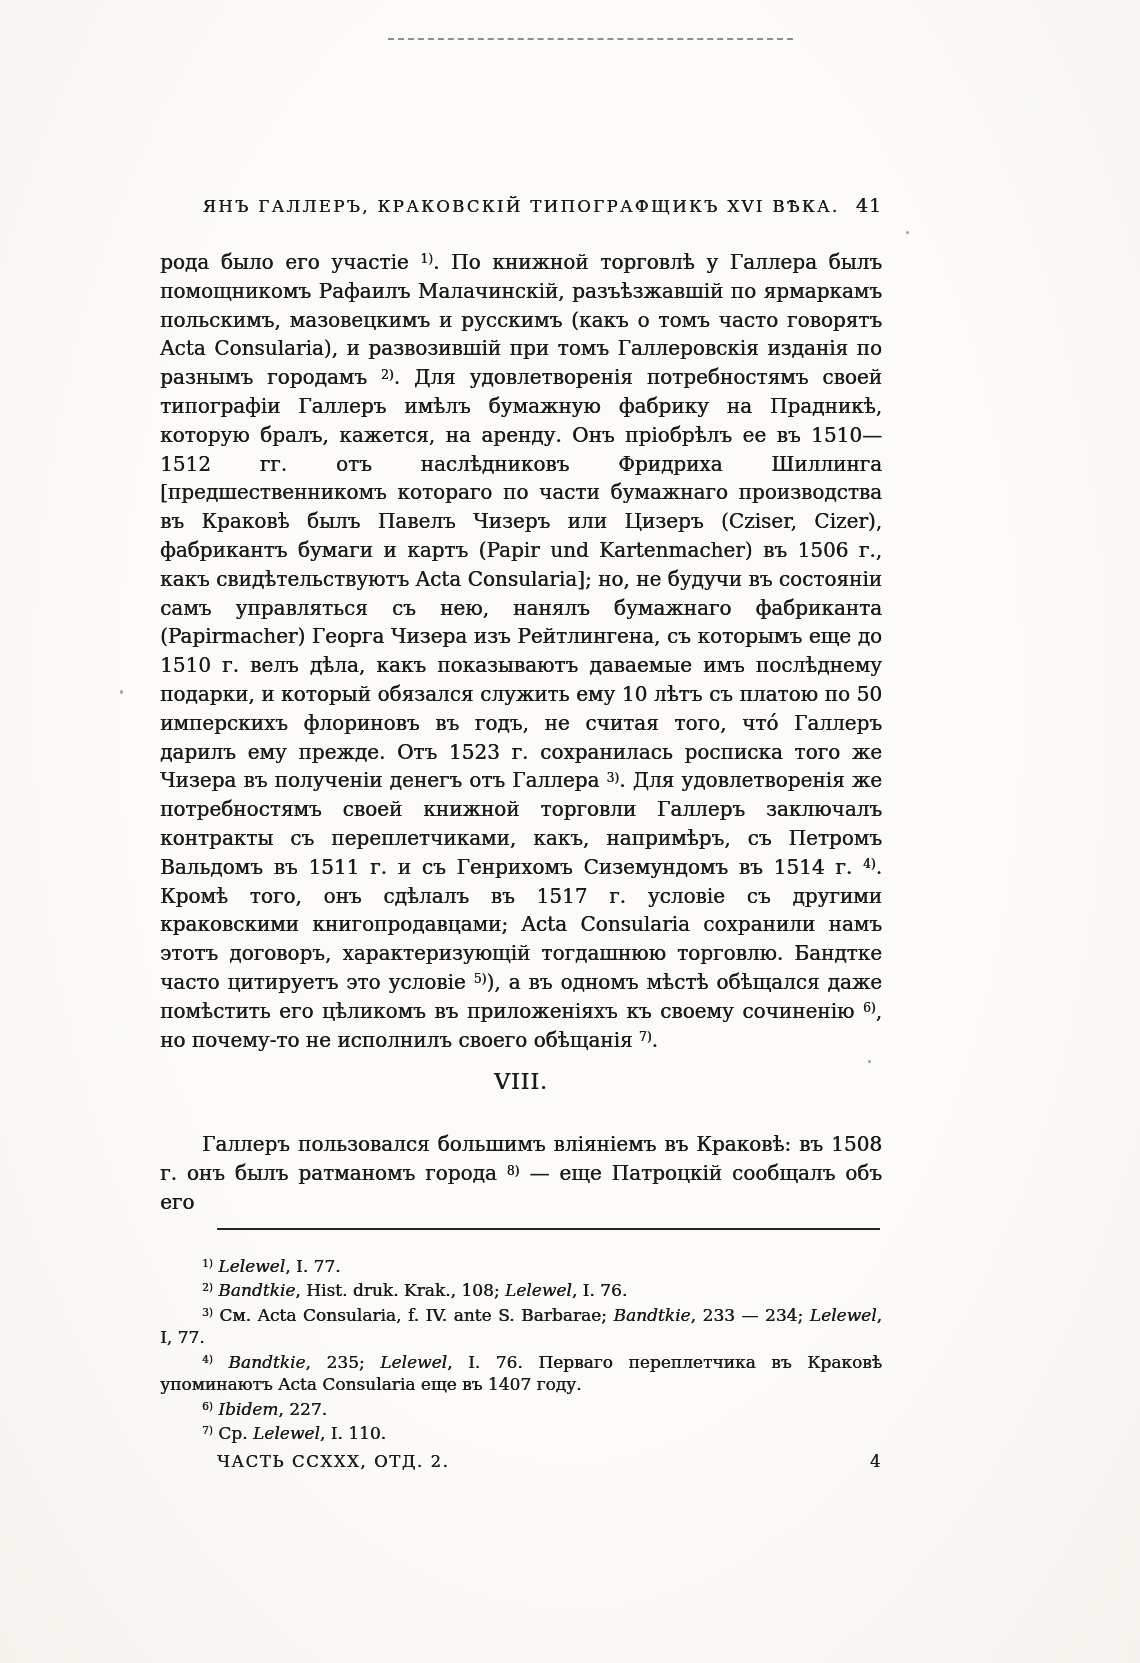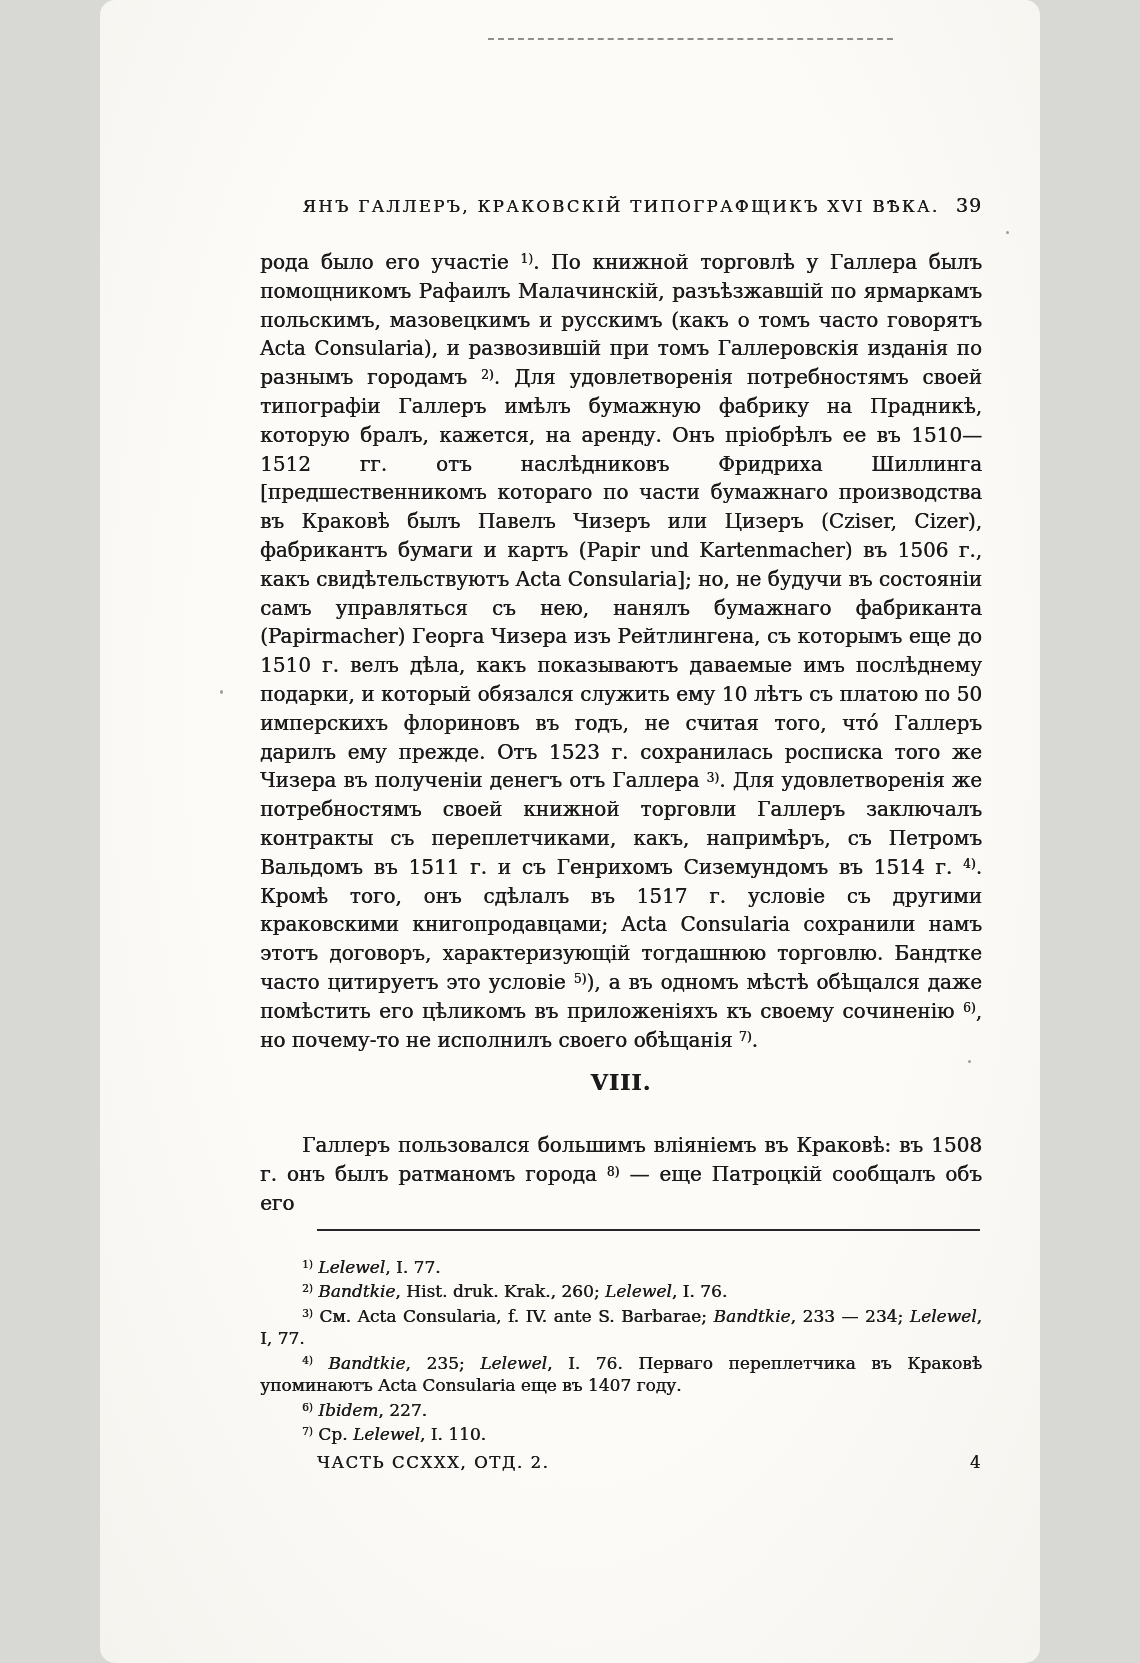--- a/index.html
+++ b/index.html
@@ -1,26 +1,25 @@
 <!DOCTYPE html>
 <html><head>
 <meta charset="utf-8">
 <style>
   * { margin: 0; padding: 0; box-sizing: border-box; }
   html, body { background: #d8d8d4; }
   .page {
     position: relative;
-    width: 940px;
+    width: 1140px;
     height: 1663px;
     margin: 0 auto;
     background: radial-gradient(ellipse at 50% 42%, #fcfbf8 55%, #f4f3ee 100%);
     font-family: "DejaVu Serif", "Liberation Serif", serif;
     color: #1b1b1b;
     overflow: hidden;
-    border-radius: 15px;
   }
   .scan-line {
     position: absolute;
     top: 38px;
     left: 388px;
     width: 405px;
     height: 0;
     border-top: 2px dashed #8f8f8b;
   }
   .speck { position: absolute; background: #55534e; border-radius: 50%; opacity: .55; }
@@ -54,21 +53,20 @@
     font-size: 20px;
     line-height: 28.8px;
     text-align: justify;
   }
   .body-text.indented { text-indent: 42px; margin-top: 36px; }
   .section-heading {
     margin-top: 15px;
     text-align: center;
     font-size: 22px;
     letter-spacing: 1px;
-    font-weight: bold;
   }
   sup {
     font-size: 62%;
     line-height: 0;
     vertical-align: baseline;
     position: relative;
     top: -0.45em;
   }
   .fn-rule {
     margin: 11px 0 0 57px;
@@ -93,34 +91,34 @@
 
 <div class="page">
   <div class="scan-line"></div>
   <div class="speck s1"></div>
   <div class="speck s2"></div>
   <div class="speck s3"></div>
 
   <div class="column">
     <div class="header">
       <span class="running-title">ЯНЪ ГАЛЛЕРЪ, КРАКОВСКІЙ ТИПОГРАФЩИКЪ XVI ВѢКА.</span>
-      <span class="page-number">39</span>
+      <span class="page-number">41</span>
     </div>
 
     <p class="body-text"><span>рода было его участіе </span><sup>1)</sup><span>. По книжной торговлѣ у Галлера былъ помощникомъ Рафаилъ Малачинскій, разъѣзжавшій по ярмаркамъ польскимъ, мазовецкимъ и русскимъ (какъ о томъ часто говорятъ Acta Consularia), и развозившій при томъ Галлеровскія изданія по разнымъ городамъ </span><sup>2)</sup><span>. Для удовлетворенія потребностямъ своей типографіи Галлеръ имѣлъ бумажную фабрику на Прадникѣ, которую бралъ, кажется, на аренду. Онъ пріобрѣлъ ее въ 1510—1512 гг. отъ наслѣдниковъ Фридриха Шиллинга [предшественникомъ котораго по части бумажнаго производства въ Краковѣ былъ Павелъ Чизеръ или Цизеръ (Cziser, Cizer), фабрикантъ бумаги и картъ (Papir und Kartenmacher) въ 1506 г., какъ свидѣтельствуютъ Acta Consularia]; но, не будучи въ состояніи самъ управляться съ нею, нанялъ бумажнаго фабриканта (Papirmacher) Георга Чизера изъ Рейтлингена, съ которымъ еще до 1510 г. велъ дѣла, какъ показываютъ даваемые имъ послѣднему подарки, и который обязался служить ему 10 лѣтъ съ платою по 50 имперскихъ флориновъ въ годъ, не считая того, что́ Галлеръ дарилъ ему прежде. Отъ 1523 г. сохранилась росписка того же Чизера въ полученіи денегъ отъ Галлера </span><sup>3)</sup><span>. Для удовлетворенія же потребностямъ своей книжной торговли Галлеръ заключалъ контракты съ переплетчиками, какъ, напримѣръ, съ Петромъ Вальдомъ въ 1511 г. и съ Генрихомъ Сиземундомъ въ 1514 г. </span><sup>4)</sup><span>. Кромѣ того, онъ сдѣлалъ въ 1517 г. условіе съ другими краковскими книгопродавцами; Acta Consularia сохранили намъ этотъ договоръ, характеризующій тогдашнюю торговлю. Бандтке часто цитируетъ это условіе </span><sup>5)</sup><span>), а въ одномъ мѣстѣ обѣщался даже помѣстить его цѣликомъ въ приложеніяхъ къ своему сочиненію </span><sup>6)</sup><span>, но почему-то не исполнилъ своего обѣщанія </span><sup>7)</sup><span>.</span></p>
 
     <div class="section-heading">VIII.</div>
 
     <p class="body-text indented"><span>Галлеръ пользовался большимъ вліяніемъ въ Краковѣ: въ 1508 г. онъ былъ ратманомъ города </span><sup>8)</sup><span> — еще Патроцкій сообщалъ объ его</span></p>
 
     <hr class="fn-rule">
 
     <div class="footnotes">
         <p class="footnote"><sup>1)</sup><span> </span><span class="it">Lelewel</span><span>, I. 77.</span></p>
-        <p class="footnote"><sup>2)</sup><span> </span><span class="it">Bandtkie</span><span>, Hist. druk. Krak., 260; </span><span class="it">Lelewel</span><span>, I. 76.</span></p>
+        <p class="footnote"><sup>2)</sup><span> </span><span class="it">Bandtkie</span><span>, Hist. druk. Krak., 108; </span><span class="it">Lelewel</span><span>, I. 76.</span></p>
         <p class="footnote"><sup>3)</sup><span> См. Acta Consularia, f. IV. ante S. Barbarae; </span><span class="it">Bandtkie</span><span>, 233 — 234; </span><span class="it">Lelewel</span><span>, I, 77.</span></p>
         <p class="footnote"><sup>4)</sup><span> </span><span class="it">Bandtkie</span><span>, 235; </span><span class="it">Lelewel</span><span>, I. 76. Перваго переплетчика въ Краковѣ упоминаютъ Acta Consularia еще въ 1407 году.</span></p>
         <p class="footnote"><sup>6)</sup><span> </span><span class="it">Ibidem</span><span>, 227.</span></p>
         <p class="footnote"><sup>7)</sup><span> Ср. </span><span class="it">Lelewel</span><span>, I. 110.</span></p>
       </div>
 
     <div class="footer">
       <span>ЧАСТЬ CCXXX, ОТД. 2.</span>
       <span>4</span>
     </div>

